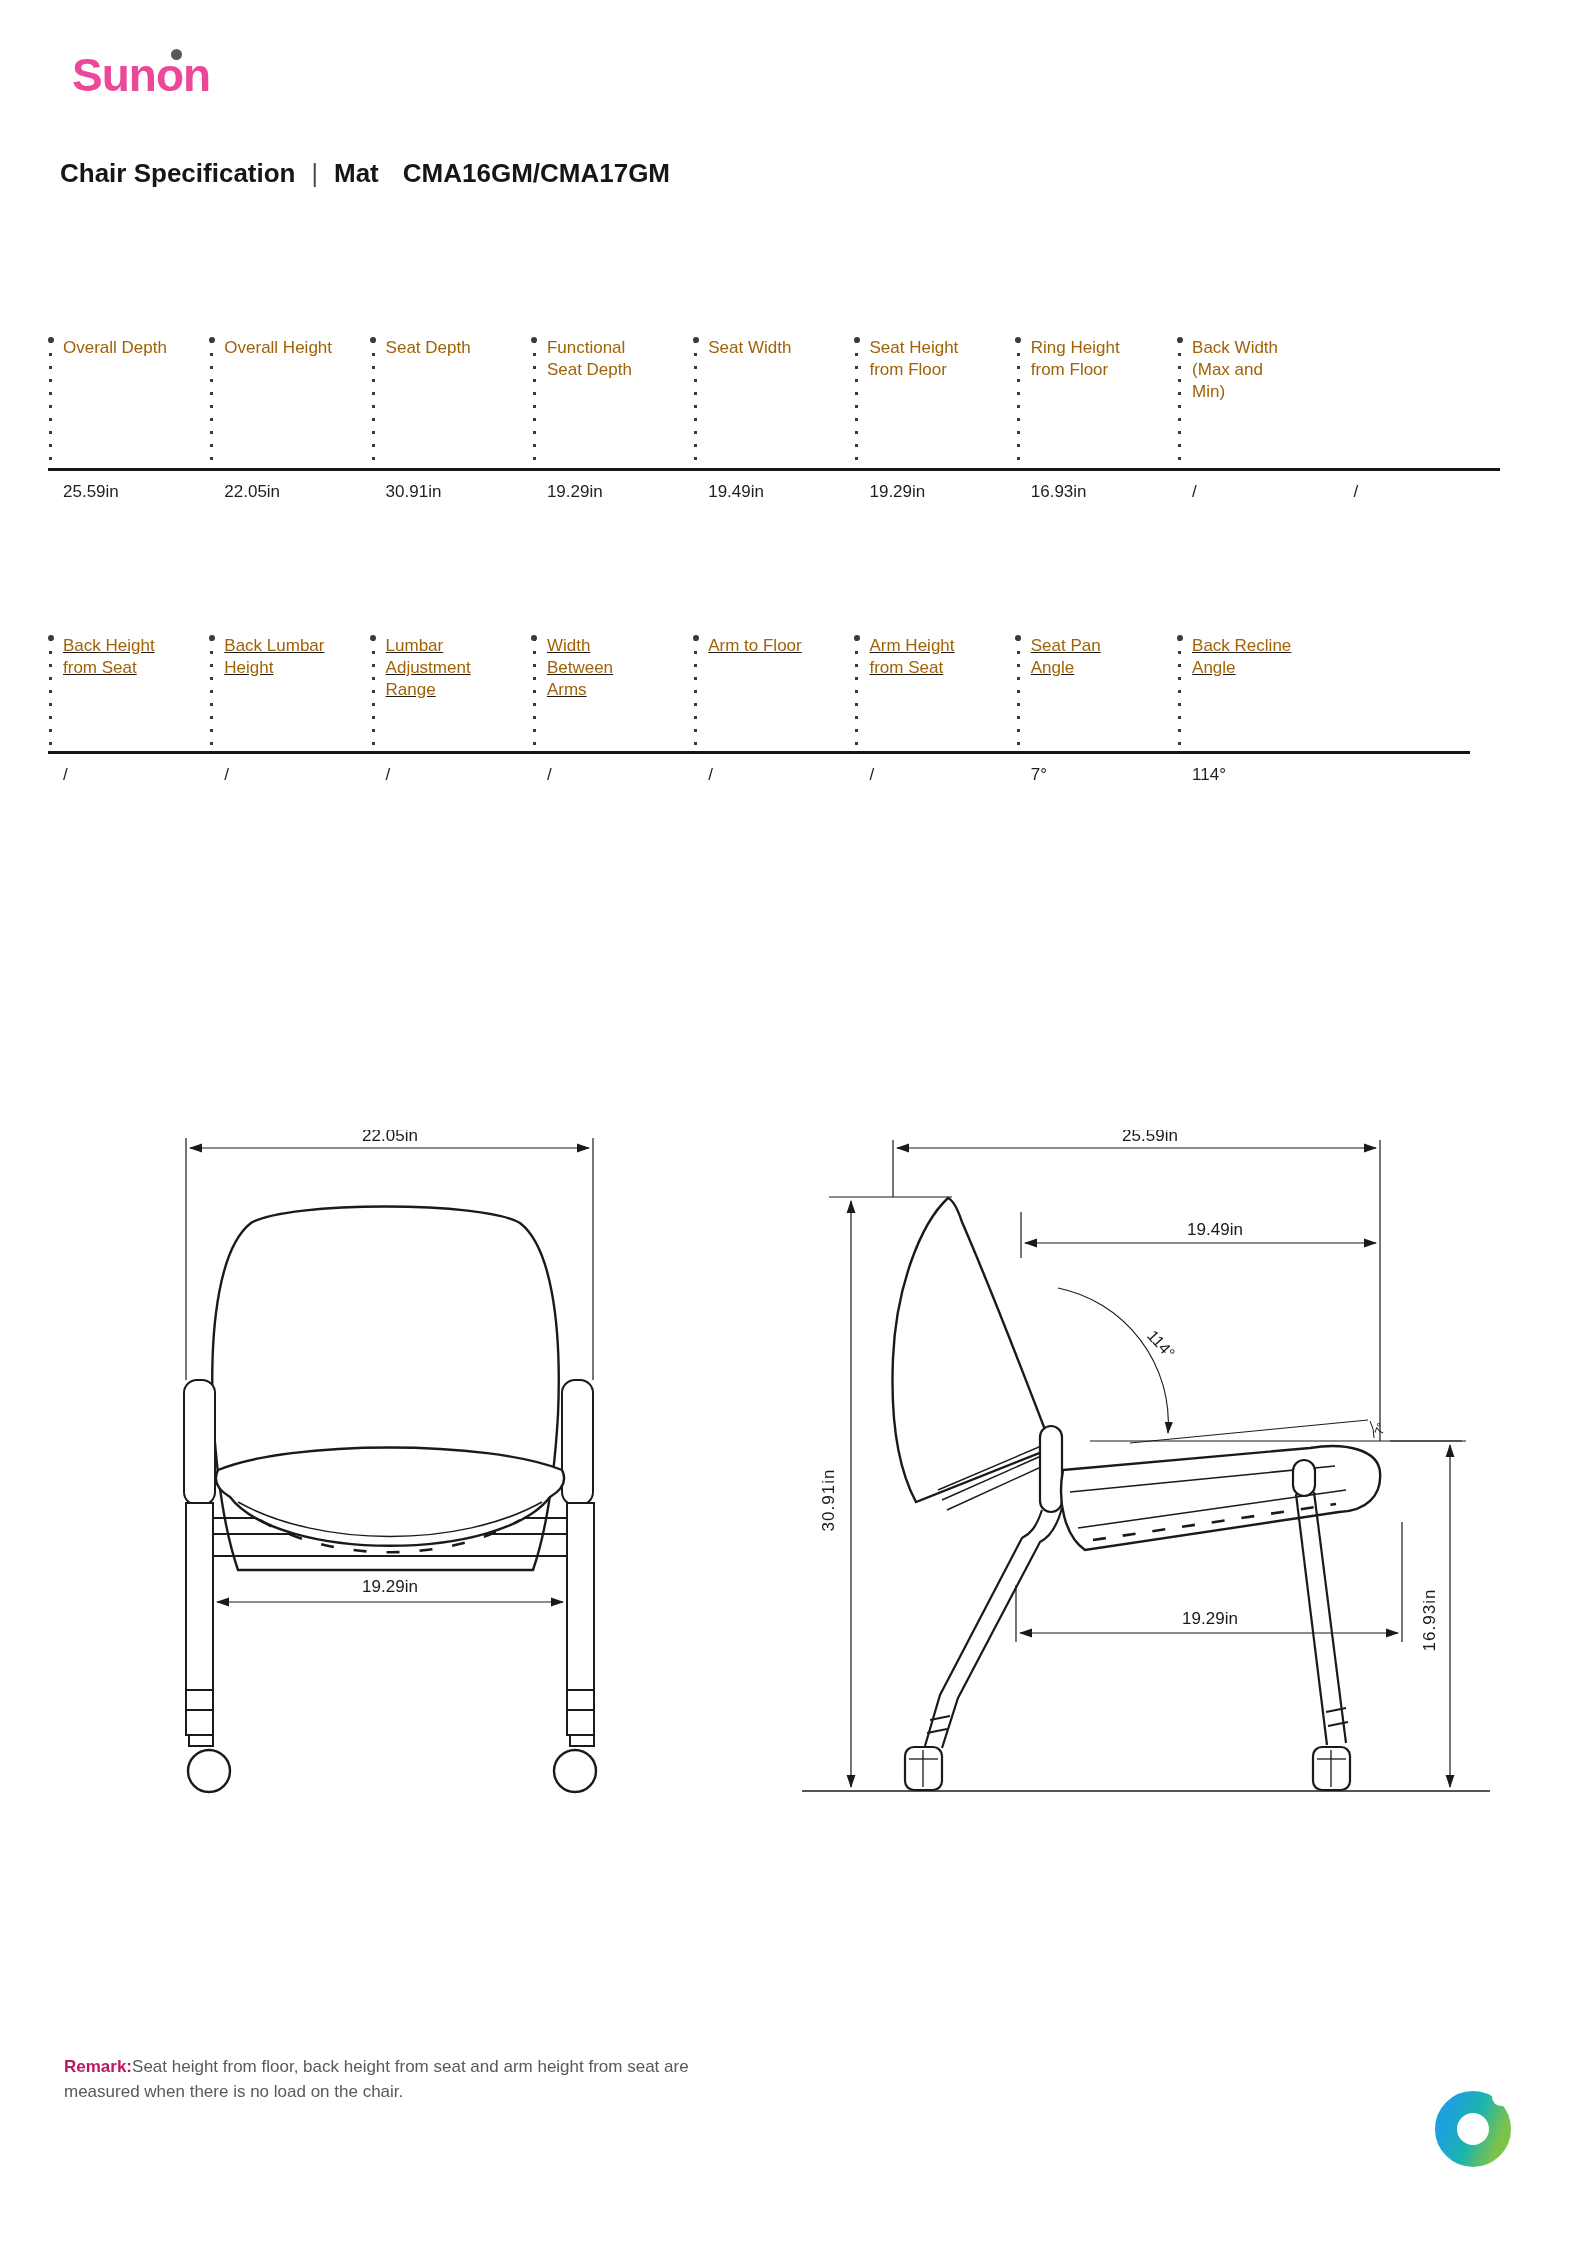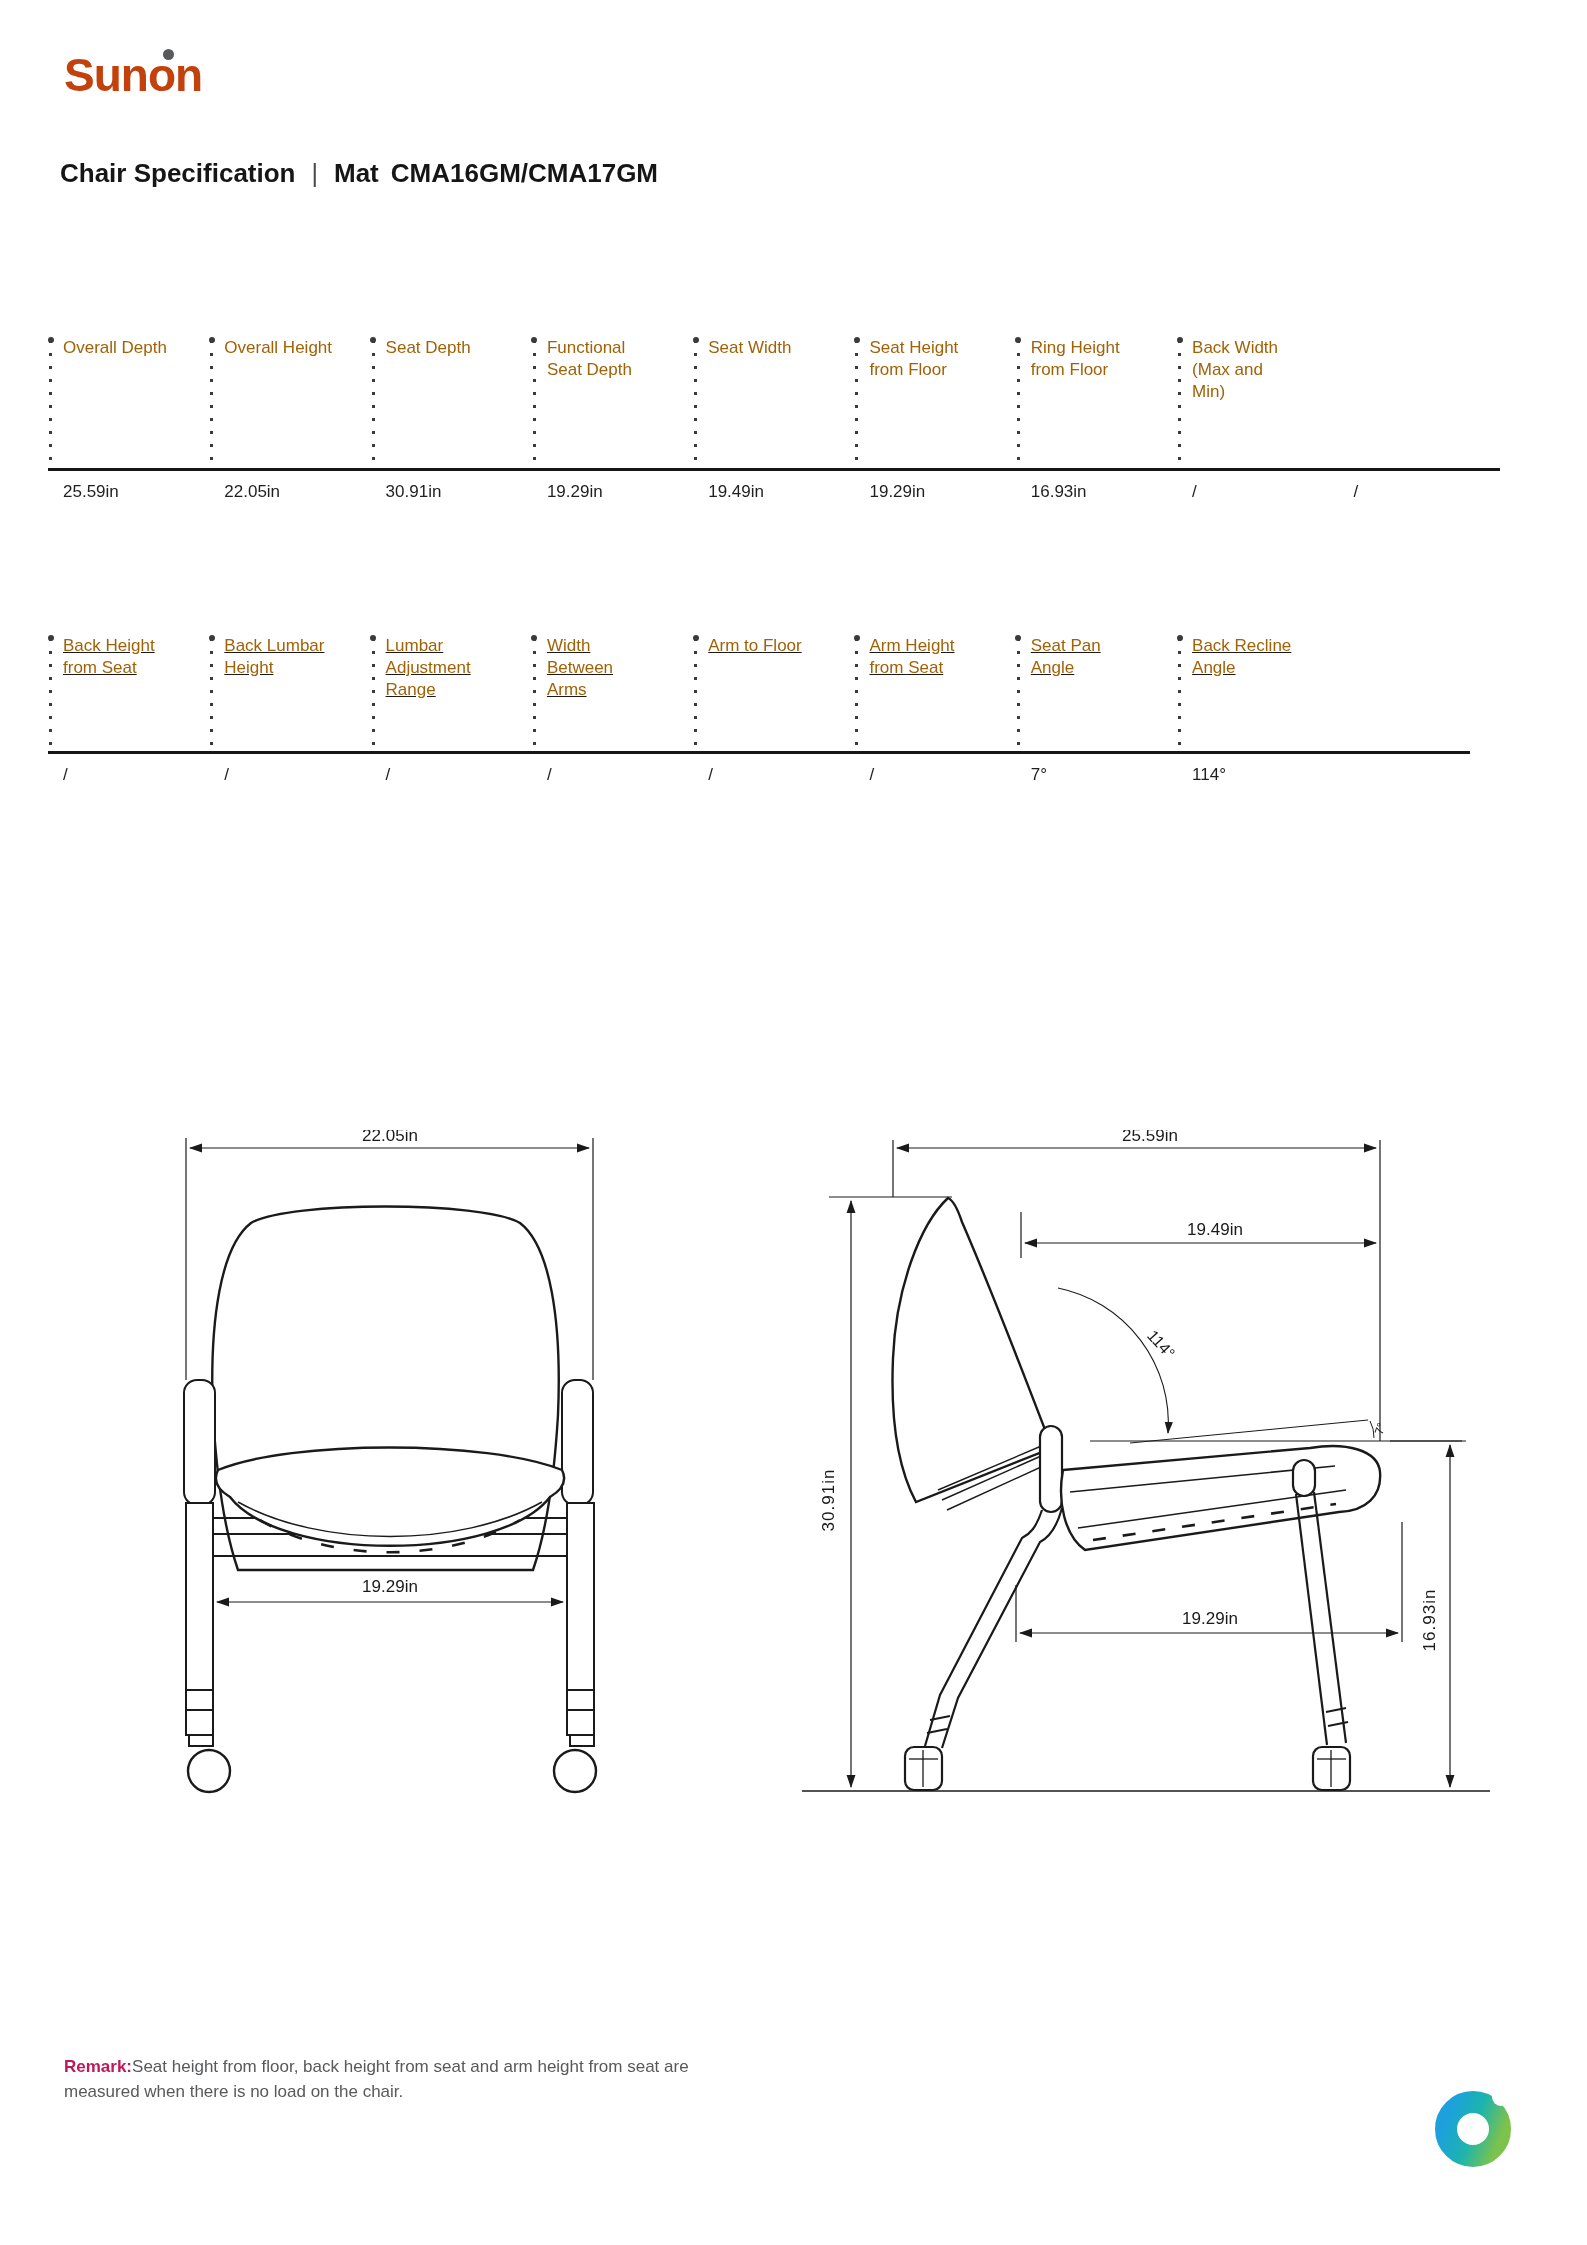--- a/index.html
+++ b/index.html
@@ -6,36 +6,36 @@
   .page{
     position:relative;
     width:1587px;height:2245px;
     background:#ffffff;
     font-family:"Liberation Sans","DejaVu Sans",sans-serif;
     color:#1a1a1a;
     overflow:hidden;
   }
   
   .logo{
-    position:absolute;left:64px;top:48px;
+    position:absolute;left:72px;top:48px;
     font-size:46px;font-weight:800;letter-spacing:-1px;
-    color:#c2410c;
+    color:#ec4899;
   }
   .logo .dot{
     position:absolute;left:99px;top:1px;width:11px;height:11px;
     border-radius:50%;background:#58595b;
   }
   
   .title{
     position:absolute;left:60px;top:158px;
     font-size:26px;font-weight:700;color:#161616;
     display:flex;align-items:baseline;
   }
   .title .sep{font-weight:300;color:#4a4a4a;margin:0 16px;font-size:25px;}
-  .title .model{margin-left:12px;}
+  .title .model{margin-left:24px;}
   
   .spec{position:absolute;left:48px;}
   .t1{top:336px;width:1452px;}
   .t2{top:634px;width:1452px;}
   .cols,.vals{display:flex;}
   .col{position:relative;width:161.3px;flex:0 0 161.3px;}
   .t1 .col{height:132px;}
   .t2 .col{height:117px;text-decoration:underline;}
   .dotsep{
     position:absolute;left:0;top:3px;width:5px;bottom:2px;

